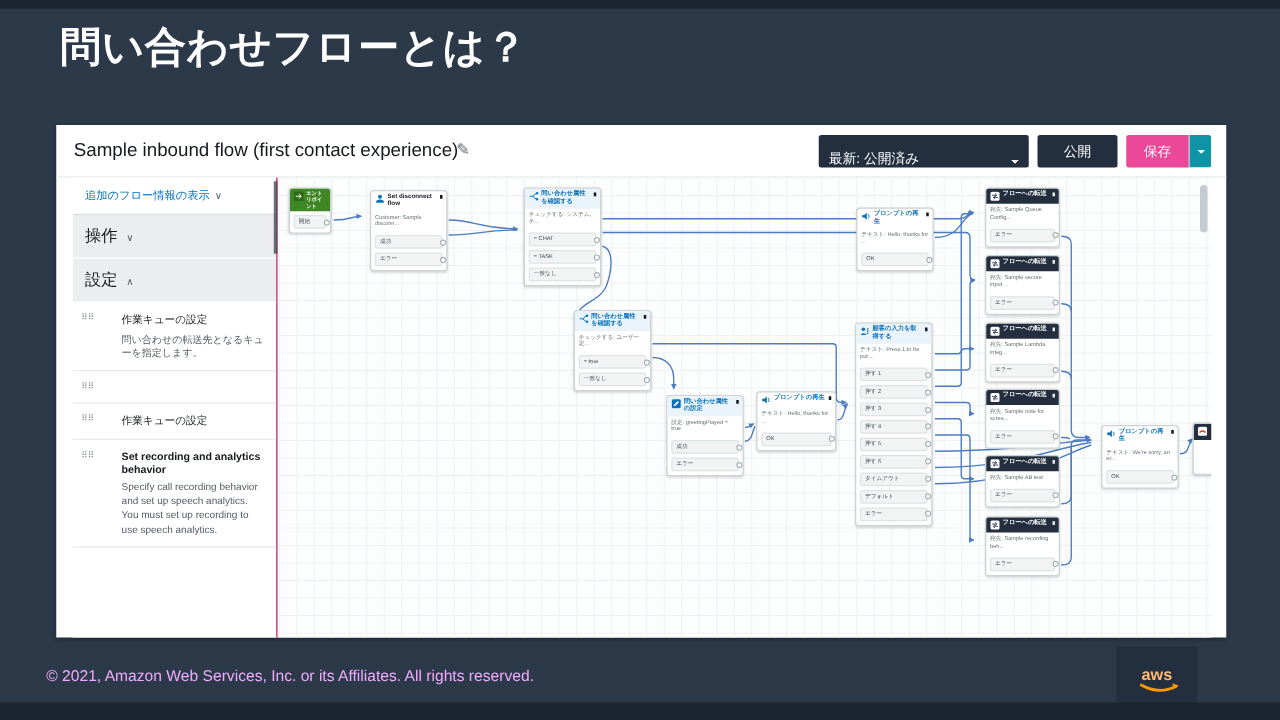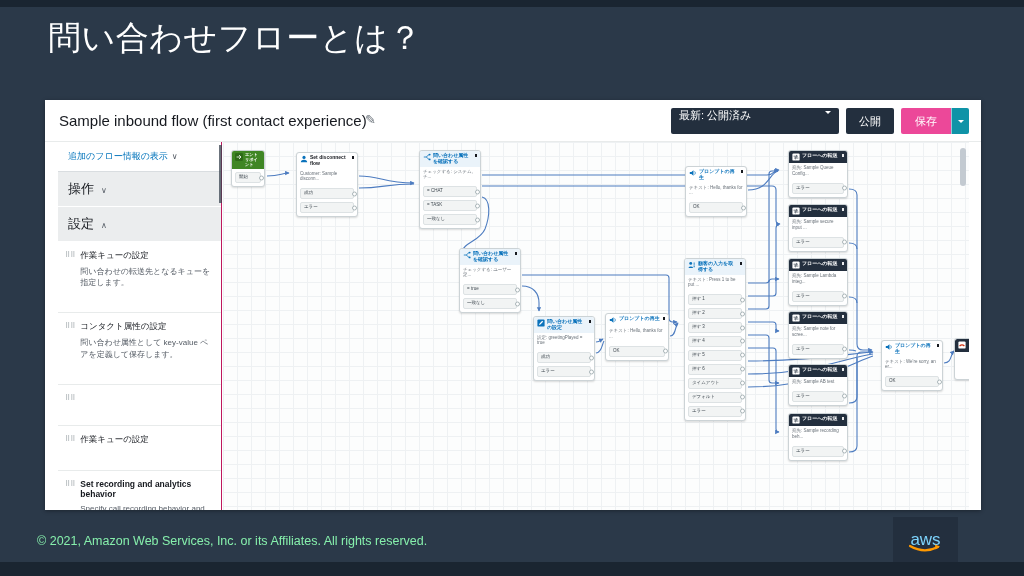--- a/index.html
+++ b/index.html
@@ -1,47 +1,47 @@
 <!DOCTYPE html>
 <html><head>
 <meta charset="utf-8">
 <style>
   *{box-sizing:border-box;margin:0;padding:0}
   html,body{width:1024px;height:576px;overflow:hidden}
   body{font-family:"Liberation Sans","DejaVu Sans",sans-serif;background:#2b3949;position:relative}
   .band{position:absolute;left:0;width:1024px;background:#1a2531}
   .band.top{top:0;height:7px}
   .band.bottom{top:562px;height:14px}
-  .slide-title{position:absolute;left:48px;top:16px;color:#fff;font-size:33px;font-weight:400;letter-spacing:.5px}
-  .footer-text{position:absolute;left:37px;top:534px;color:#86efac;font-size:12.5px}
+  .slide-title{position:absolute;left:48px;top:16px;color:#fff;font-size:33px;font-weight:700;letter-spacing:.5px}
+  .footer-text{position:absolute;left:37px;top:534px;color:#f0abfc;font-size:12.5px}
   .logo-box{position:absolute;left:893px;top:517px;width:65px;height:45px;background:#232f3e;display:flex;align-items:center;justify-content:center}
-  .aws{position:relative;color:#7dd3fc;font-weight:400;font-size:17px;line-height:1}
+  .aws{position:relative;color:#fdba74;font-weight:700;font-size:13px;line-height:1}
   .aws svg{position:absolute;left:-2px;top:13px}
 
   
   .panel{position:absolute;left:45px;top:100px;width:936px;height:410px;background:#fff;box-shadow:0 1px 4px rgba(0,0,0,.35)}
   .app-header{position:relative;height:42px;border-bottom:1px solid #e8ebeb}
   .flow-title{position:absolute;left:14px;top:12px;font-size:15px;color:#16191f}
   .pencil{position:absolute;left:320px;top:12px;color:#687078;font-size:13px}
   .toolbar{position:absolute;right:12px;top:8px;display:flex;gap:7px;align-items:center}
-  .dd{width:168px;height:26px;background:#232f3e;border-radius:2px;color:#fff;font-size:11px;display:flex;align-items:flex-start;padding:0 8px;justify-content:space-between}
+  .dd{width:168px;height:26px;background:#232f3e;border-radius:2px;color:#fff;font-size:11px;display:flex;align-items:flex-end;padding:0 8px;justify-content:space-between}
   .btn{height:26px;border-radius:2px;color:#fff;font-size:11px;display:flex;align-items:center;justify-content:center}
-  .btn.publish{width:48px;background:#232f3e}
+  .btn.publish{width:64px;background:#232f3e}
   .save-group{display:flex}
   .btn.save{width:50px;background:#ec4899;border-radius:2px 0 0 2px}
   .save-caret{width:18px;height:26px;background:#0f93a7;border-left:1px solid rgba(255,255,255,.55);border-radius:0 2px 2px 0;display:flex;align-items:center;justify-content:center}
   .caret{width:0;height:0;border:3.5px solid transparent;border-top-color:#fff;margin-top:3px}
 
   .app-body{position:absolute;left:0;top:42px;width:936px;height:368px}
   
   .sidebar{position:absolute;left:13px;top:0;width:164px;height:368px;background:#fff;border-right:1px solid #be185d;overflow:hidden}
   .sb-link{padding:8px 10px;font-size:9px;color:#0073bb;border-bottom:1px solid #d9dde0;display:flex;gap:4px;align-items:center}
   .sb-section{background:#ebedee;padding:8px 10px;font-size:13px;color:#16191f;border-bottom:1px solid #fff;display:flex;gap:7px;align-items:baseline}
   .sb-chev{font-size:8px;color:#545b64}
-  .sb-item{padding:8px 9px 24px 7px;border-bottom:1px solid #e8ebeb;display:flex;gap:5px}
+  .sb-item{padding:8px 9px 8px 7px;border-bottom:1px solid #e8ebeb;display:flex;gap:22px}
   .sb-handle{color:#879196;font-size:7px;line-height:1.1;flex:none;margin-top:1px}
   .sb-item-title{font-size:8.5px;color:#16191f}
   .sb-item-title.bold{font-weight:700}
   .sb-item-desc{font-size:8px;color:#545b64;margin-top:4px;line-height:1.4}
   .sb-scroll{position:absolute;left:174px;top:3px;width:3px;height:58px;background:#3a4450;opacity:.75}
 
   
   .canvas{position:absolute;left:178px;top:0;width:746px;height:368px;overflow:hidden;background:#fcfdfd;background-image:linear-gradient(#eef1f3 1px,transparent 1px),linear-gradient(90deg,#eef1f3 1px,transparent 1px);background-size:14px 14px}
   svg.edges{position:absolute;left:0;top:0;z-index:0}
   .vscroll{position:absolute;right:3px;top:6px;width:6px;height:38px;background:#c3cad1;border-radius:3px;z-index:5}
@@ -106,27 +106,20 @@
       <div class="sb-section">
         <span>設定</span>
         <span class="sb-chev">∧</span>
       </div>
 
       <div class="sb-item">
         <span class="sb-handle">⠿⠿</span>
         <div>
           <div class="sb-item-title">作業キューの設定</div>
           <div class="sb-item-desc">問い合わせの転送先となるキューを指定します。</div>
-        </div>
-      </div>
-      <div class="sb-item">
-        <span class="sb-handle">⠿⠿</span>
-        <div>
-          <div class="sb-item-title">コンタクト属性の設定</div>
-          <div class="sb-item-desc">問い合わせ属性として key-value ペアを定義して保存します。</div>
         </div>
       </div>
       <div class="sb-item">
         <span class="sb-handle">⠿⠿</span>
       </div>
       <div class="sb-item">
         <span class="sb-handle">⠿⠿</span>
         <div>
           <div class="sb-item-title">作業キューの設定</div>
         </div>

